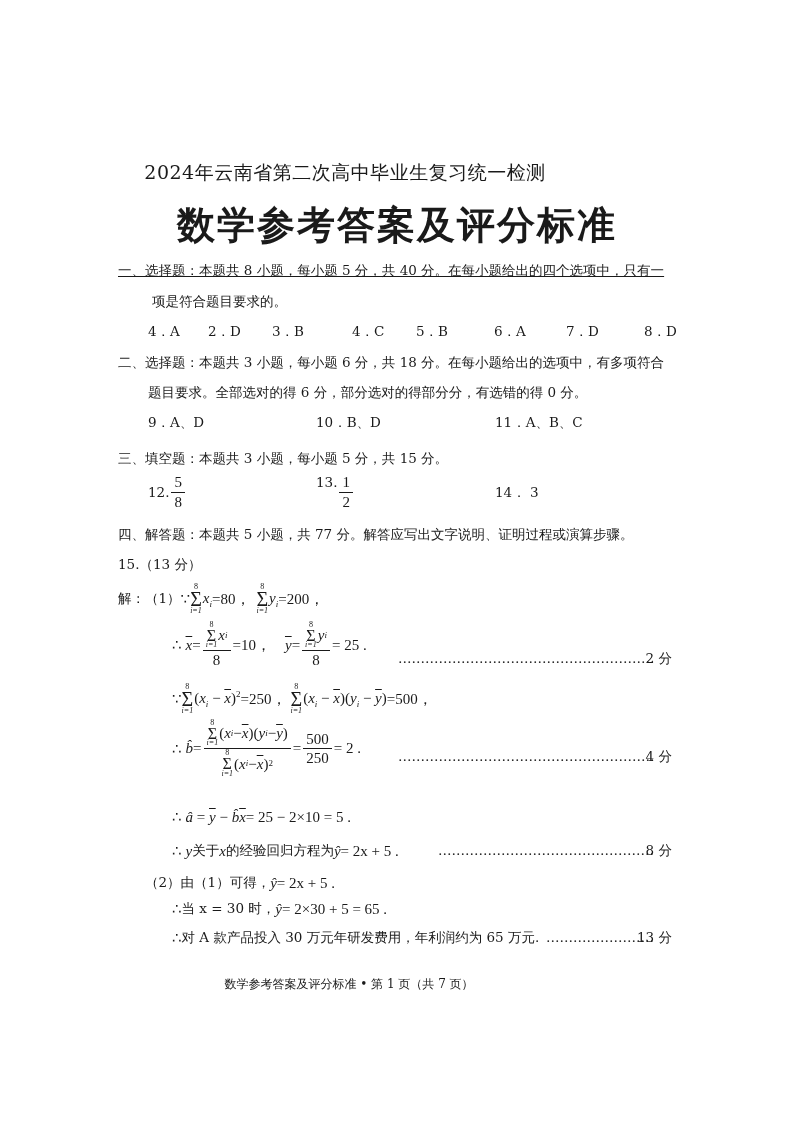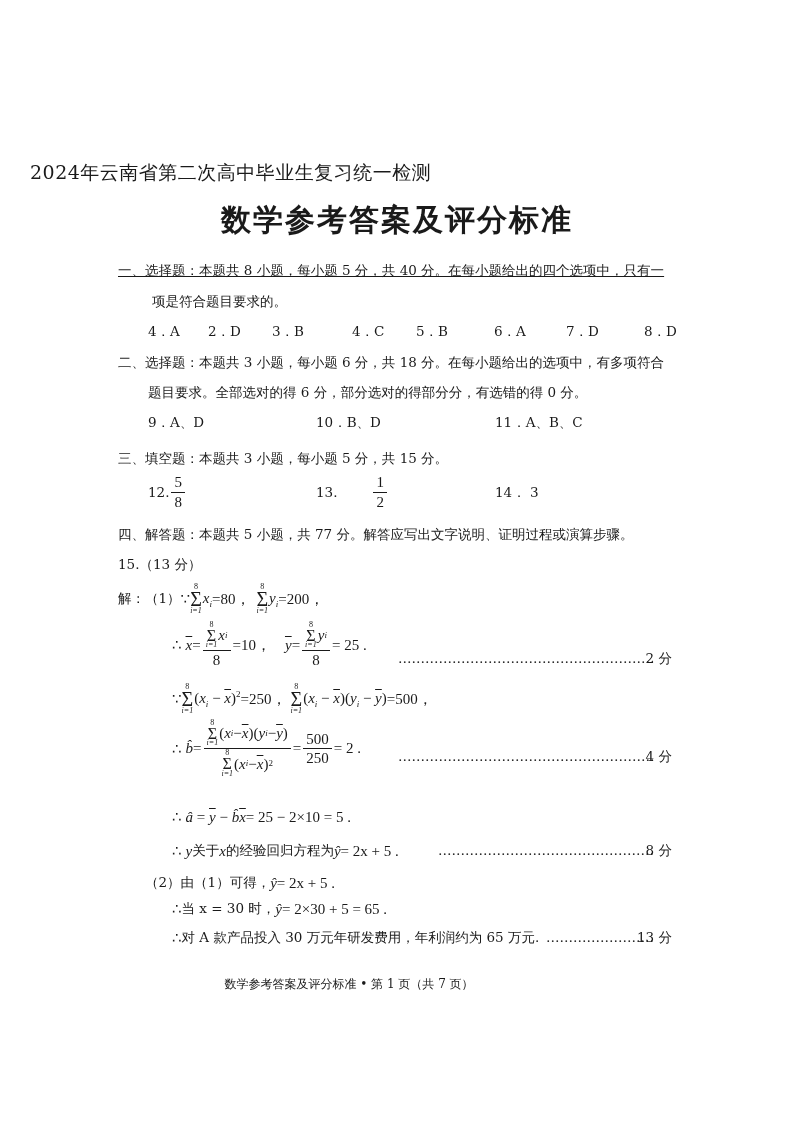--- a/index.html
+++ b/index.html
@@ -2,22 +2,22 @@
 <html><head>
 <meta charset="utf-8">
 <style>
   html, body { margin: 0; padding: 0; background: #ffffff; }
   body {
     width: 794px; height: 1123px; position: relative; overflow: hidden;
     font-family: "DejaVu Serif", "Liberation Serif", serif;
     color: #1a1a1a;
   }
   .abs { position: absolute; white-space: nowrap; }
-  .title1 { top: 160px; left: 0; width: 690px; font-size: 19px; letter-spacing: 0.5px; padding-left: 30px; }
-  .title2 { top: 200px; left: 0; width: 794px; text-align: center; font-size: 30px; font-weight: bold; letter-spacing: 2px; }
+  .title1 { top: 160px; left: 0; width: 690px; text-align: center; font-size: 19px; letter-spacing: 0.5px; }
+  .title2 { top: 200px; left: 0; width: 794px; text-align: center; font-size: 38px; font-weight: bold; letter-spacing: 2px; }
   .txt { font-size: 13.5px; }
   .math { font-family: "Liberation Serif", "DejaVu Serif", serif; font-size: 15px; }
   .i { font-style: italic; }
   .frac { display: inline-flex; flex-direction: column; align-items: center; vertical-align: middle; margin: 0 2px; }
   .frac .num { padding: 0 3px 1px; border-bottom: 1px solid #1a1a1a; line-height: 1.1; }
   .frac .den { padding: 1px 3px 0; line-height: 1.1; }
   .sum { display: inline-flex; flex-direction: column; align-items: center; vertical-align: middle; line-height: 0.85; margin-right: 1px; }
   .sum .top, .sum .bot { font-size: 8px; }
   .sum .sig { font-size: 20px; }
   sub, sup { font-size: 9px; }
@@ -50,21 +50,21 @@
 <div class="abs txt" style="top:414px; left:495px;">11．A、B、C</div>
 
 <div class="abs txt" style="top:450px; left:118px;">三、填空题：本题共 3 小题，每小题 5 分，共 15 分。</div>
 <div class="abs txt" style="top:474px; left:148px; display:flex; align-items:center;">
   <span>12.</span>
   <span class="frac math">
     <span class="num">5</span>
     <span class="den">8</span>
   </span>
 </div>
-<div class="abs txt" style="top:474px; left:316px; display:flex; align-items:center;gap:34px;">
+<div class="abs txt" style="top:474px; left:316px; display:flex; align-items:flex-start;">
   <span>13.</span>
   <span class="frac math">
     <span class="num">1</span>
     <span class="den">2</span>
   </span>
 </div>
 <div class="abs txt" style="top:484px; left:495px;">
   <span>14．</span>
   <span>3</span>
 </div>

